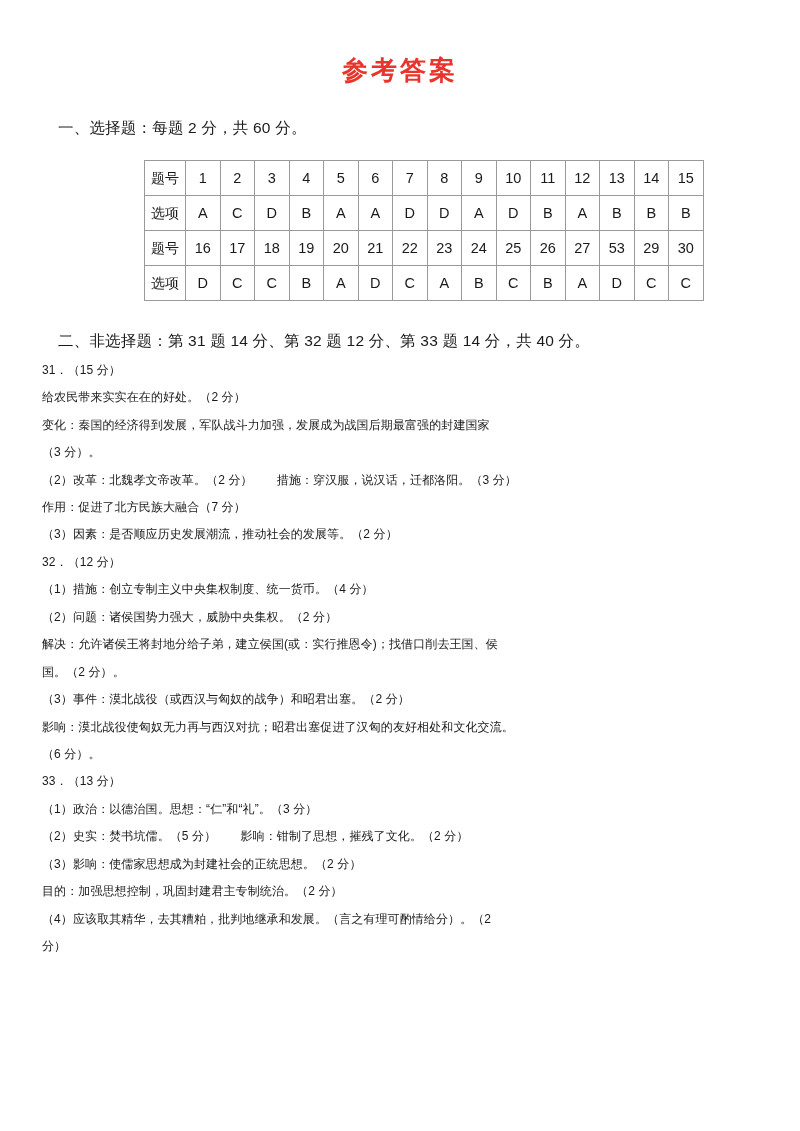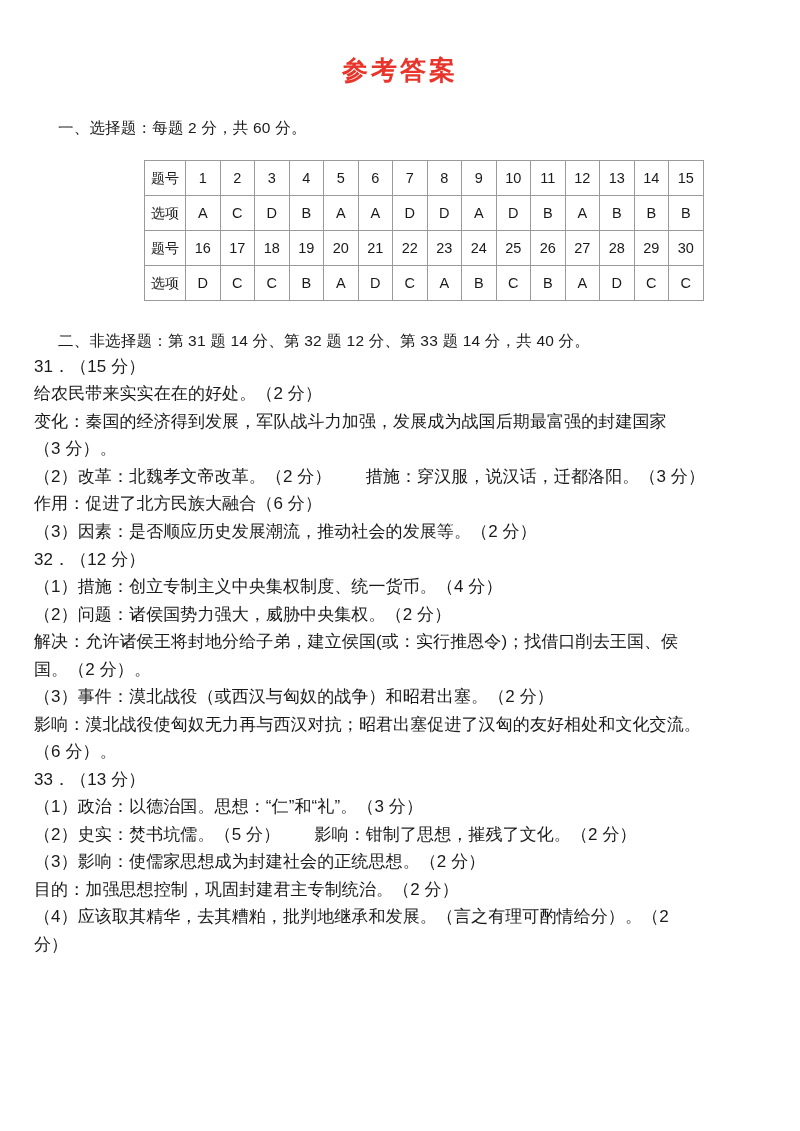--- a/index.html
+++ b/index.html
@@ -61,24 +61,24 @@
   }
   table.answer-table td.hdr {
     width: 40px;
     font-size: 14px;
     letter-spacing: 0px;
   }
   table.answer-table td.cell {
     width: 33.5px;
   }
   .body-text {
-    font-size: 17px;
+    font-size: 12px;
     line-height: 1.62;
     letter-spacing: 0.1px;
-    margin: 0;
+    margin: 8px;
     text-align: justify;
     text-justify: inter-character;
   }
   .block-31, .block-32, .block-33 { margin-top: 0; }
 </style>
 </head>
 <body>
 
 <div class="page">
 
@@ -132,21 +132,21 @@
           <td class="cell">18</td>
           <td class="cell">19</td>
           <td class="cell">20</td>
           <td class="cell">21</td>
           <td class="cell">22</td>
           <td class="cell">23</td>
           <td class="cell">24</td>
           <td class="cell">25</td>
           <td class="cell">26</td>
           <td class="cell">27</td>
-          <td class="cell">28</td>
+          <td class="cell">53</td>
           <td class="cell">29</td>
           <td class="cell">30</td>
         </tr>
         <tr>
           <td class="hdr">选项</td>
           <td class="cell">D</td>
           <td class="cell">C</td>
           <td class="cell">C</td>
           <td class="cell">B</td>
           <td class="cell">A</td>
@@ -166,21 +166,21 @@
   </div>
 
   <div class="section-head">二、非选择题：第 31 题 14 分、第 32 题 12 分、第 33 题 14 分，共 40 分。</div>
 
   <div class="block-31">
     <div class="body-text">31．（15 分）</div>
     <div class="body-text">给农民带来实实在在的好处。（2 分）</div>
     <div class="body-text">变化：秦国的经济得到发展，军队战斗力加强，发展成为战国后期最富强的封建国家</div>
     <div class="body-text">（3 分）。</div>
     <div class="body-text">（2）改革：北魏孝文帝改革。（2 分）　　措施：穿汉服，说汉话，迁都洛阳。（3 分）</div>
-    <div class="body-text">作用：促进了北方民族大融合（6 分）</div>
+    <div class="body-text">作用：促进了北方民族大融合（7 分）</div>
     <div class="body-text">（3）因素：是否顺应历史发展潮流，推动社会的发展等。（2 分）</div>
   </div>
 
   <div class="block-32">
     <div class="body-text">32．（12 分）</div>
     <div class="body-text">（1）措施：创立专制主义中央集权制度、统一货币。（4 分）</div>
     <div class="body-text">（2）问题：诸侯国势力强大，威胁中央集权。（2 分）</div>
     <div class="body-text">解决：允许诸侯王将封地分给子弟，建立侯国(或：实行推恩令)；找借口削去王国、侯</div>
     <div class="body-text">国。（2 分）。</div>
     <div class="body-text">（3）事件：漠北战役（或西汉与匈奴的战争）和昭君出塞。（2 分）</div>

